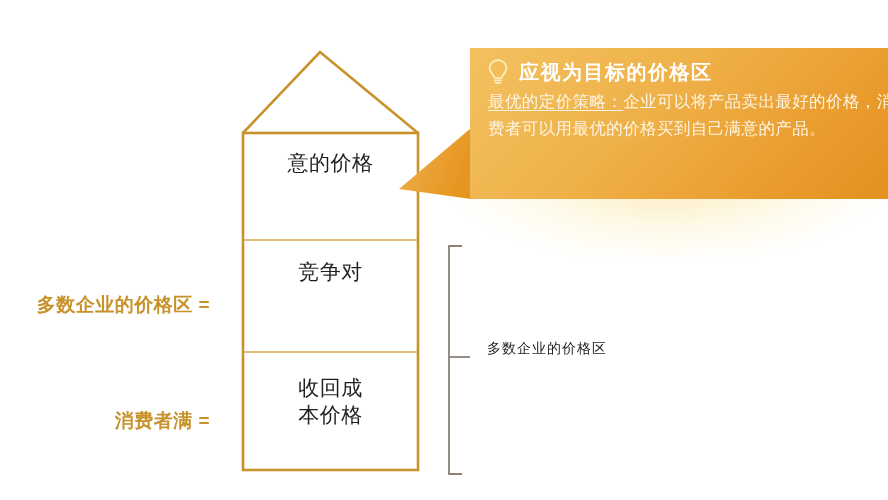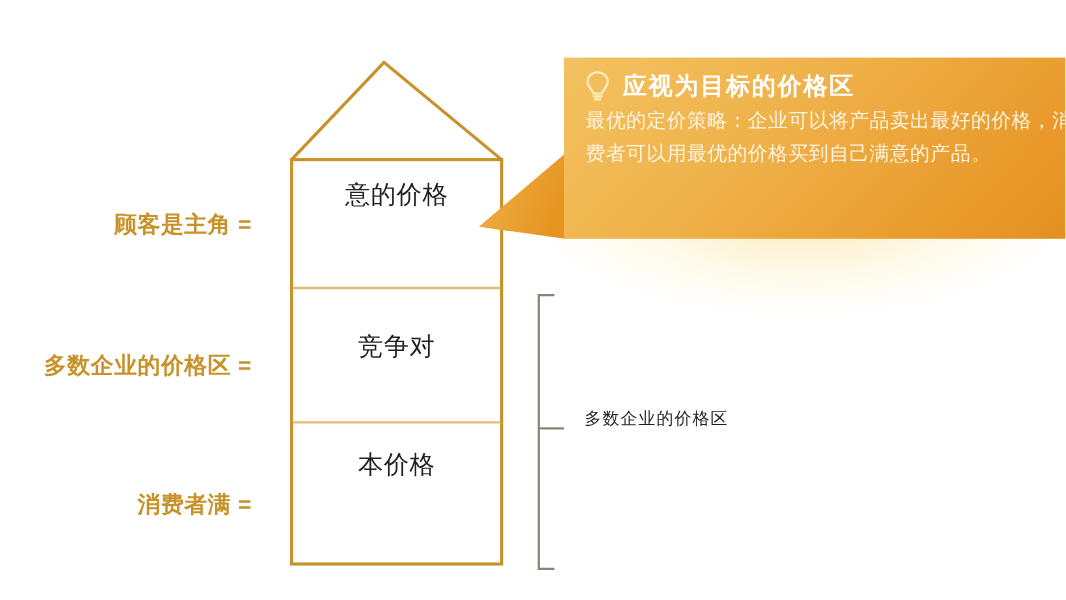--- a/index.html
+++ b/index.html
@@ -41,21 +41,21 @@
     position: absolute;
     width: 175px;
     left: 243px;
     text-align: center;
     font-size: 21px;
     line-height: 1.28;
     color: #231f20;
     letter-spacing: 0.5px;
   }
   .tier-text.t1 { top: 150px; }
-  .tier-text.t2 { top: 277px; }
+  .tier-text.t2 { top: 259px; }
   .tier-text.t3 { top: 375px; }
 
   
   .bracket-label {
     position: absolute;
     left: 487px;
     top: 340px;
     font-size: 14px;
     color: #231f20;
     white-space: nowrap;
@@ -105,29 +105,29 @@
     line-height: 1.1;
   }
   .callout-body {
     font-size: 16.5px;
     line-height: 1.65;
     color: #fdf4e2;
     letter-spacing: 0.4px;
     margin-left: 2px;
   }
   .callout-body .ul {
+    text-decoration: underline;
     text-underline-offset: 3px;
   }
 </style>
 </head>
 <body>
 
 <div id="canvas">
 
-  <div class="tier-label l1">顾客是主角 =</div>
   <div class="tier-label l2">多数企业的价格区 =</div>
   <div class="tier-label l3">消费者满 =</div>
 
   <svg class="house-svg" width="888" height="500">
 
     <polyline points="243,133 320,52 418,133" fill="none" stroke="#C8922A" stroke-width="2.6" stroke-linejoin="miter"></polyline>
 
     <rect x="243" y="133" width="175" height="337" fill="#ffffff" stroke="#C8922A" stroke-width="2.6"></rect>
 
     <line x1="244" y1="240" x2="417" y2="240" stroke="#DFBD72" stroke-width="2"></line>
@@ -137,20 +137,21 @@
     <line x1="449" y1="357" x2="470" y2="357" stroke="#8a8274" stroke-width="1.8"></line>
   </svg>
 
   <div class="tier-text t1">
     <div>意的价格</div>
   </div>
   <div class="tier-text t2">
     <div>竞争对</div>
   </div>
   <div class="tier-text t3">
+    <div>收回成</div>
     <div>本价格</div>
   </div>
 
   <div class="bracket-label">多数企业的价格区</div>
 
   <div class="callout-glow"></div>
 
   <svg class="callout-pointer" width="888" height="500">
     <defs>
       <linearGradient id="ptrGrad" x1="0" y1="0" x2="1" y2="0.4">

